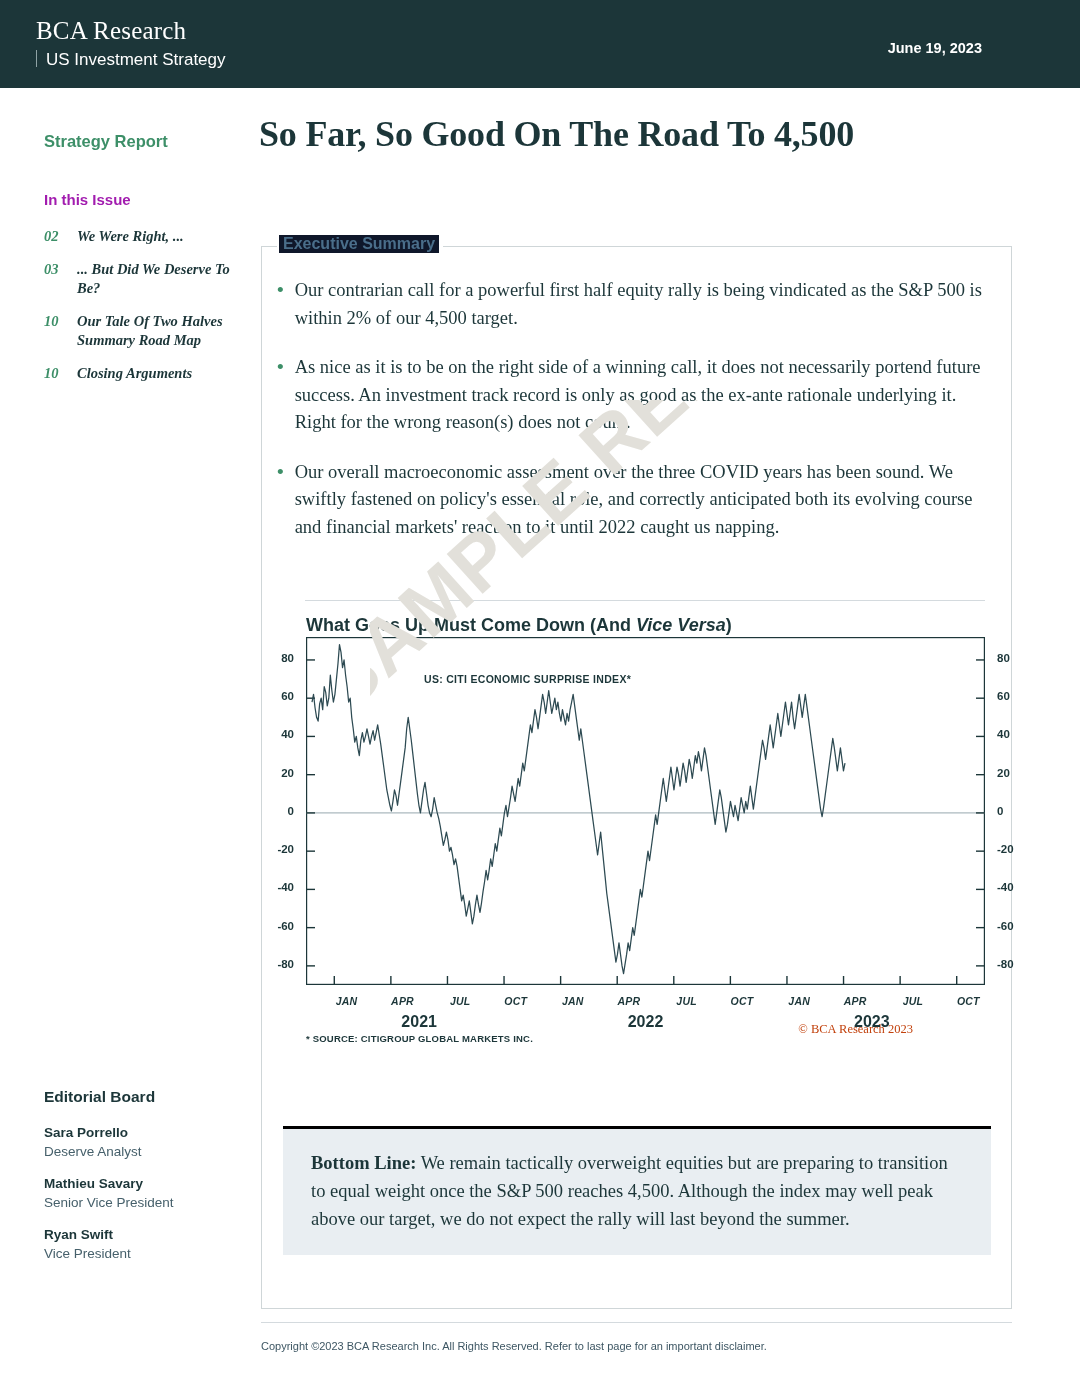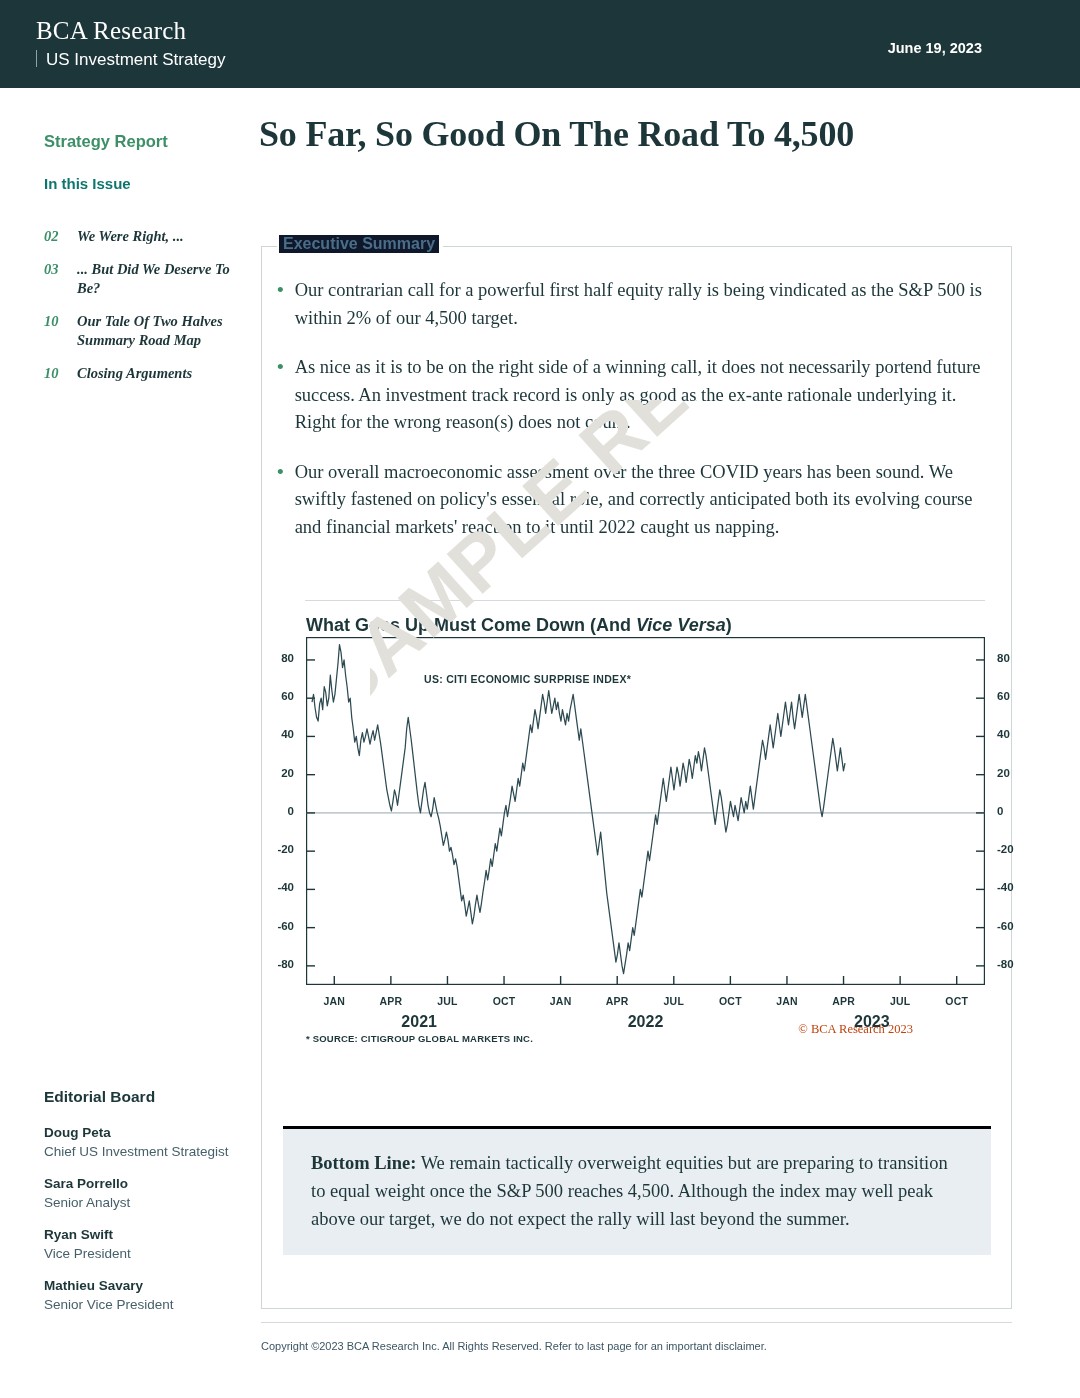--- a/index.html
+++ b/index.html
@@ -35,22 +35,22 @@
     color:#ffffff; font-size:14.5px; font-weight:600;
   }
 
   
   .sidebar{ position:absolute; left:0; top:88px; width:248px; height:1310px; }
   .sb-strategy{
     position:absolute; left:44px; top:44px;
     color:#3d8f68; font-size:16.5px; font-weight:700;
   }
   .sb-inissue{
-    position:absolute; left:44px; top:87px;
-    color:#0f766e; font-size:15px; font-weight:700;
+    position:absolute; left:44px; top:103px;
+    color:#a21caf; font-size:15px; font-weight:700;
   }
   .toc{ position:absolute; left:44px; top:139px; width:190px; }
   .toc-row{ display:flex; gap:0; margin-bottom:13px;font-style:italic; }
   .toc-num{
     color:#3d8f68; font-family:"Liberation Serif", serif;
     font-weight:700; font-size:14.5px; width:33px; flex:none; padding-top:1px;
   }
   .toc-txt{
     color:#1c3639; font-family:"Liberation Serif", serif;
     font-weight:700; font-size:14.5px; line-height:19.5px;
@@ -123,21 +123,21 @@
     font-family:"Liberation Serif", serif;
     font-size:12.5px; color:#c2410c;
   }
   .ylab{
     position:absolute; font-size:11.5px; font-weight:700; color:#1c3639;
   }
   .ylab.left{ text-align:right; width:30px; }
   .ylab.right{ text-align:left; width:30px; }
   .xlab{
     position:absolute; font-size:10.5px; font-weight:700;
-    color:#1c3639; text-align:center; width:46px; letter-spacing:.2px;
+    color:#1c3639; text-align:right; width:46px; letter-spacing:.2px;font-style:italic;
   }
   .yearlab{
     position:absolute; font-size:16px; font-weight:700;
     color:#1c3639; text-align:center; width:50px;
   }
   .srcnote{
     position:absolute; left:306px; top:1033px;
     font-size:9.5px; font-weight:700; color:#1c3639; letter-spacing:.2px;
   }
 
@@ -207,34 +207,30 @@
         <div class="toc-txt">Our Tale Of Two Halves Summary Road Map</div>
       </div>
       <div class="toc-row">
         <div class="toc-num">10</div>
         <div class="toc-txt">Closing Arguments</div>
       </div>
     </div>
   <div class="eb-title">Editorial Board</div>
   <div class="eb-list" id="eb">
       <div class="eb-item">
-        <div class="eb-name">Doug Peta</div>
-        <div class="eb-role">Chief US Investment Strategist</div>
+        <div class="eb-name">Sara Porrello</div>
+        <div class="eb-role">Deserve Analyst</div>
       </div>
       <div class="eb-item">
-        <div class="eb-name">Sara Porrello</div>
-        <div class="eb-role">Senior Analyst</div>
+        <div class="eb-name">Mathieu Savary</div>
+        <div class="eb-role">Senior Vice President</div>
       </div>
       <div class="eb-item">
         <div class="eb-name">Ryan Swift</div>
         <div class="eb-role">Vice President</div>
-      </div>
-      <div class="eb-item">
-        <div class="eb-name">Mathieu Savary</div>
-        <div class="eb-role">Senior Vice President</div>
       </div>
     </div>
 </div>
 
 <div class="headline">So Far, So Good On The Road To 4,500</div>
 
 <div class="exec-top-left"></div>
 <div class="exec-top-right"></div>
 <div class="exec-box"></div>
 <div class="exec-legend">Executive Summary</div>

